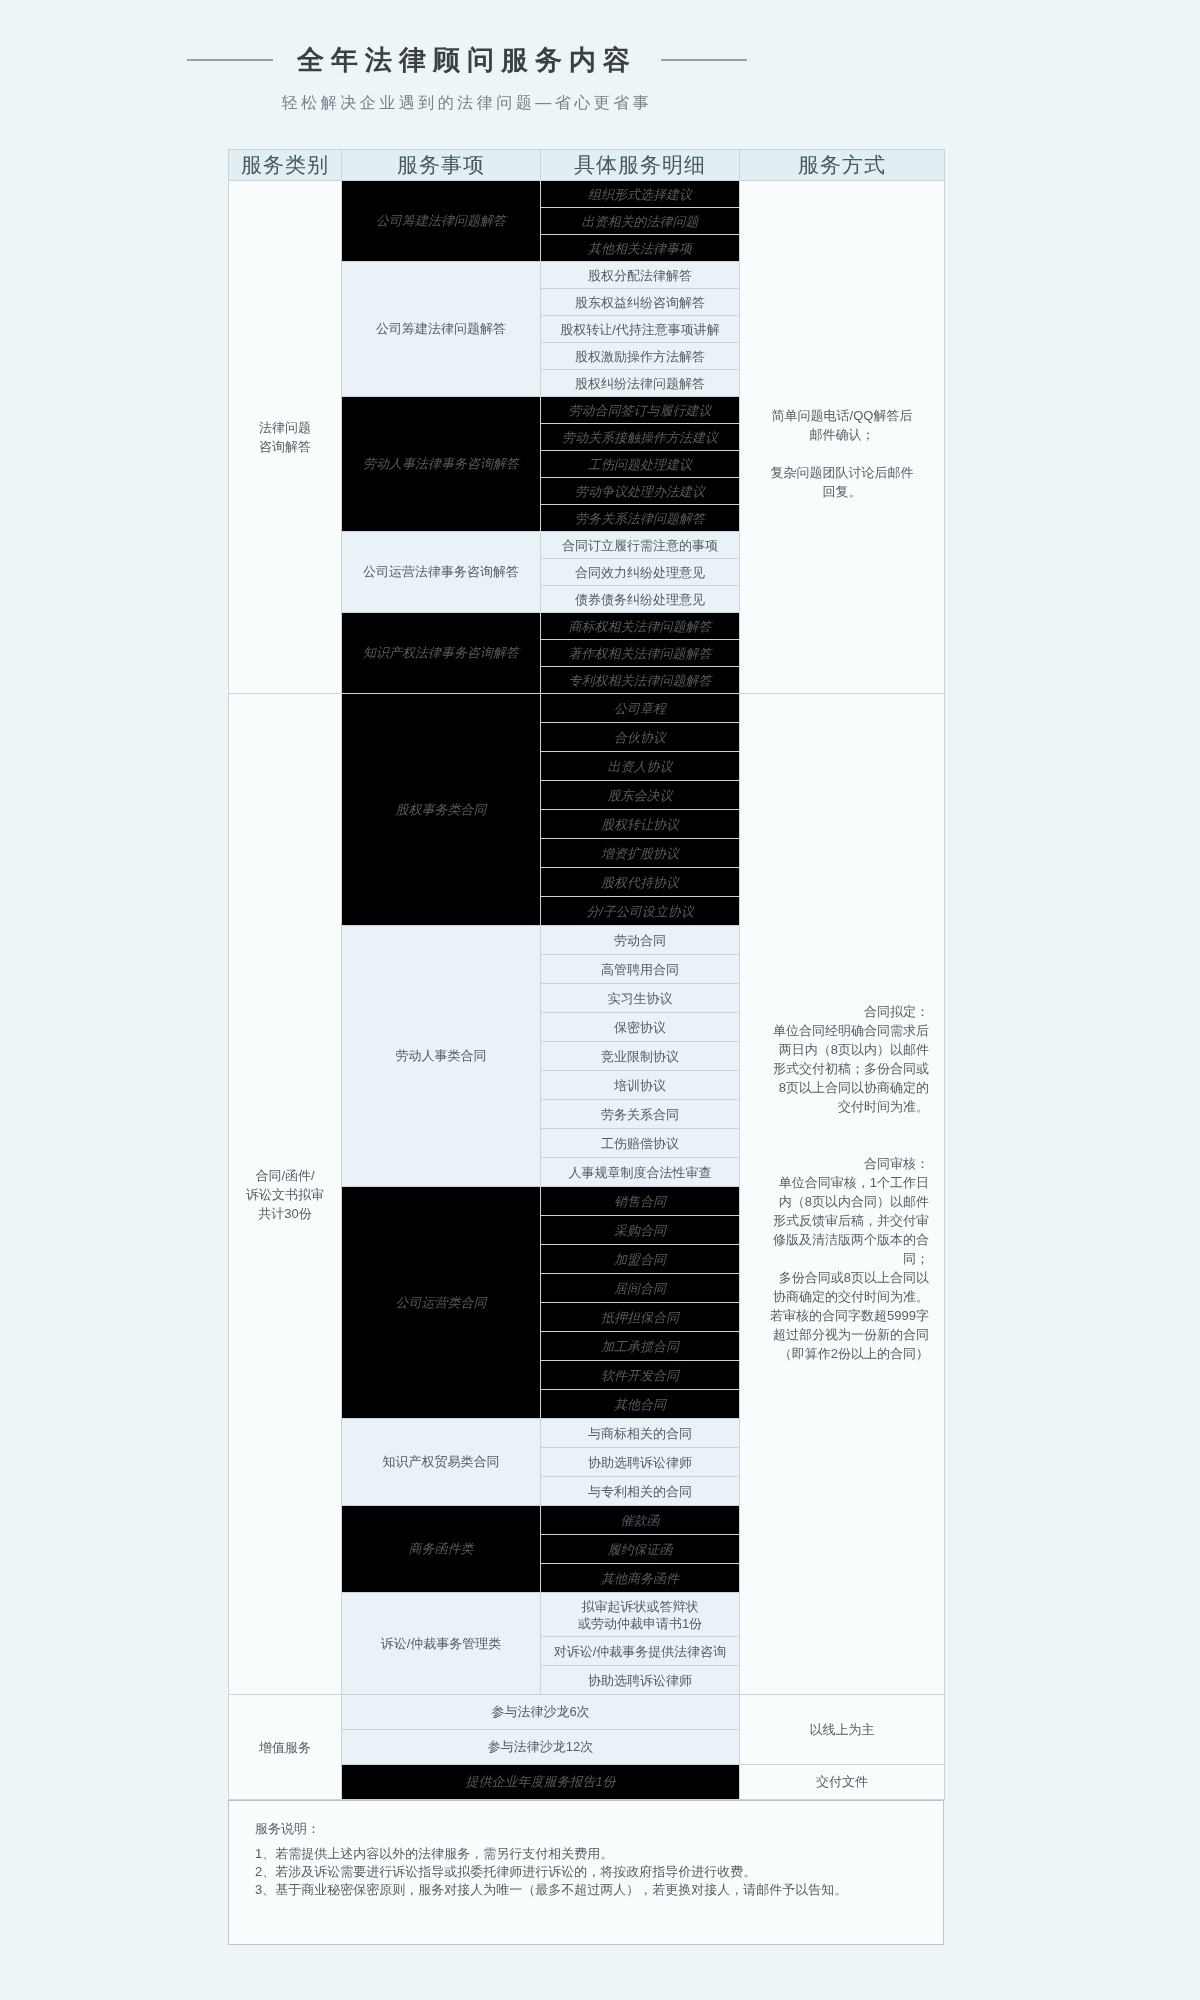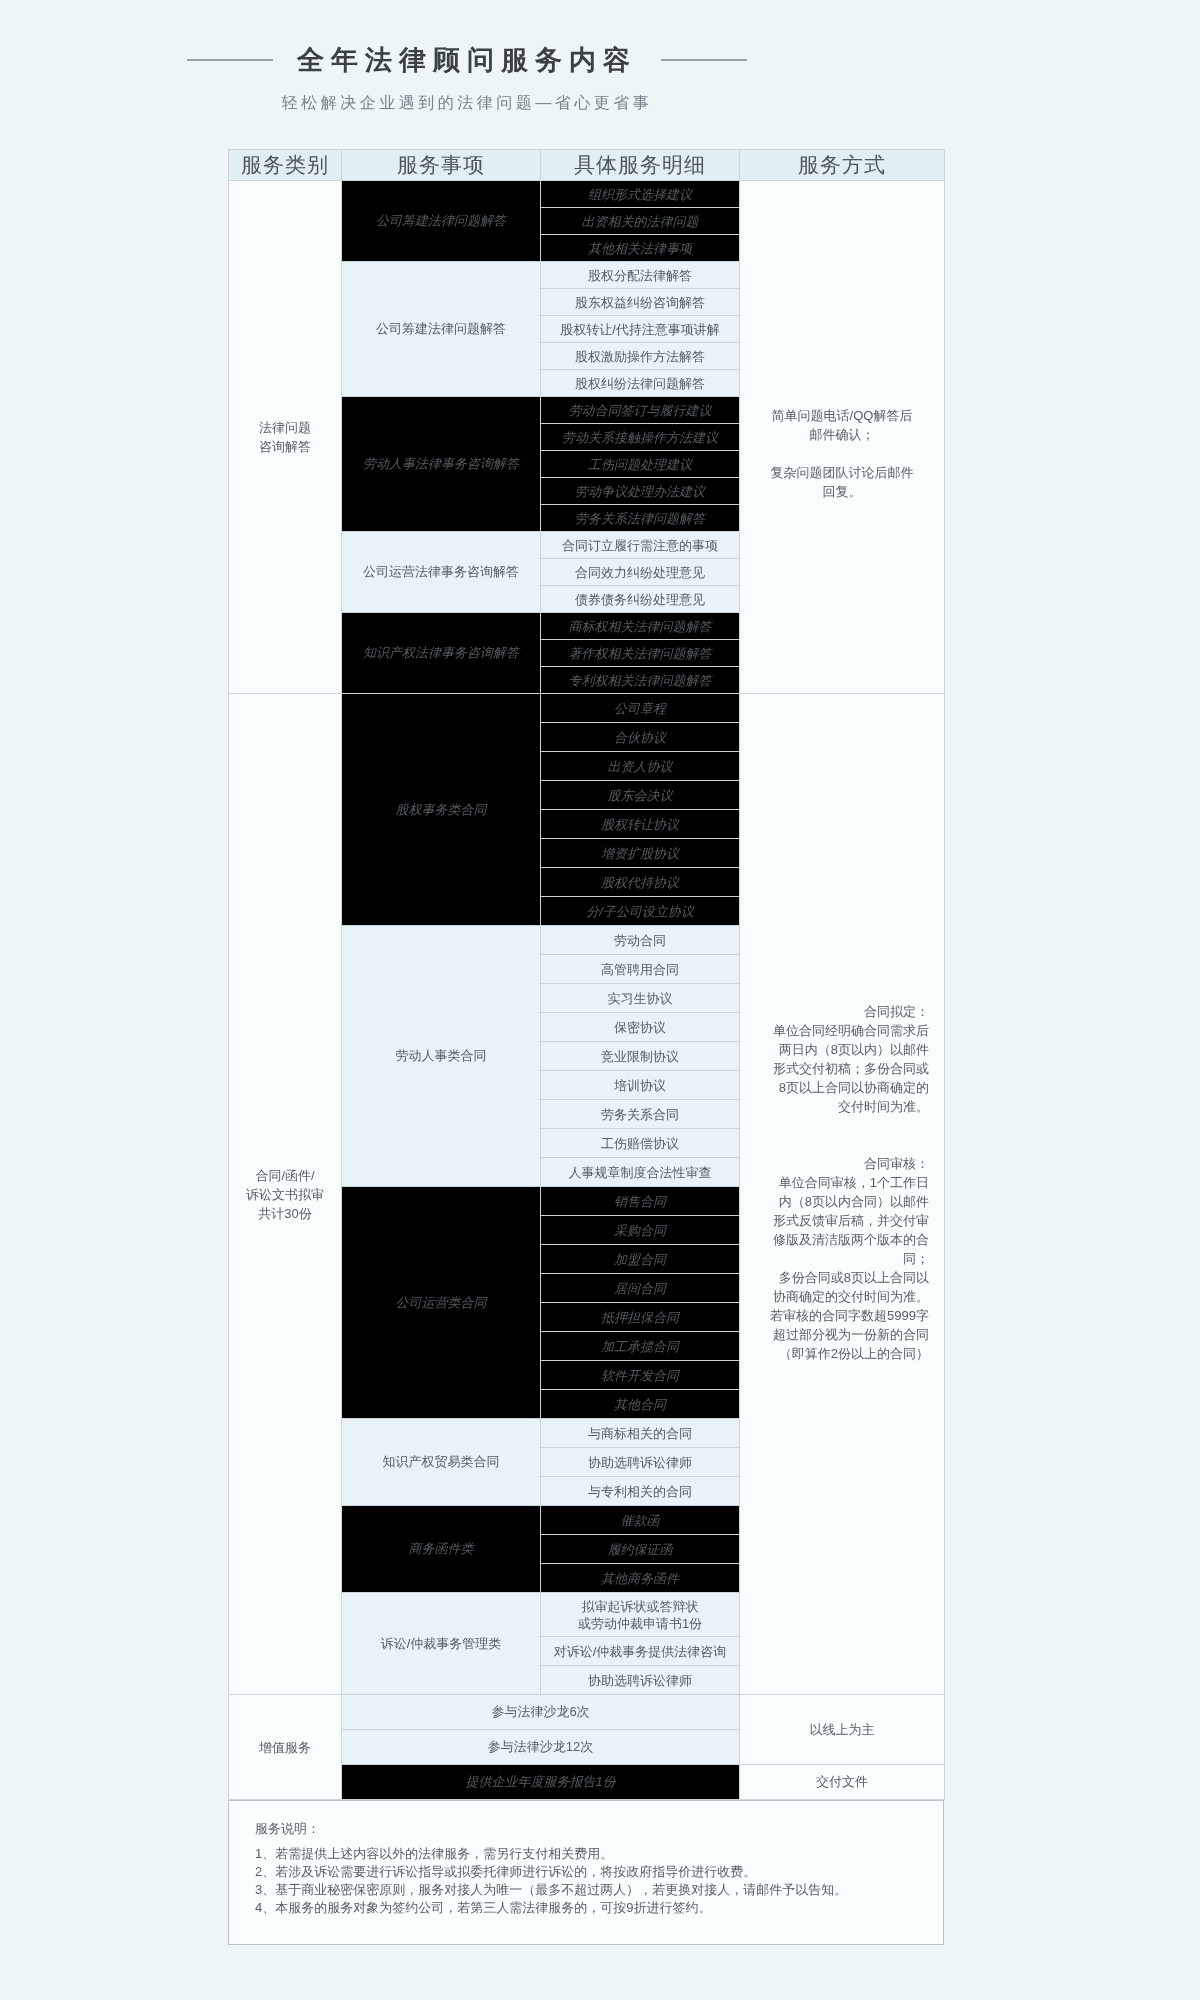--- a/index.html
+++ b/index.html
@@ -285,16 +285,15 @@
           <td class="modeC">交付文件</td>
         </tr>
     </tbody>
   </table>
 
   <div class="notes">
     <div class="notes-title">服务说明：</div>
     <div class="note-item">1、若需提供上述内容以外的法律服务，需另行支付相关费用。</div>
     <div class="note-item">2、若涉及诉讼需要进行诉讼指导或拟委托律师进行诉讼的，将按政府指导价进行收费。</div>
     <div class="note-item">3、基于商业秘密保密原则，服务对接人为唯一（最多不超过两人），若更换对接人，请邮件予以告知。</div>
-    <div class="note-item">4、本服务的服务对象为签约公司，若第三人需法律服务的，可按9折进行签约。</div>
   </div>
 
 </div>
 
 </body></html>

